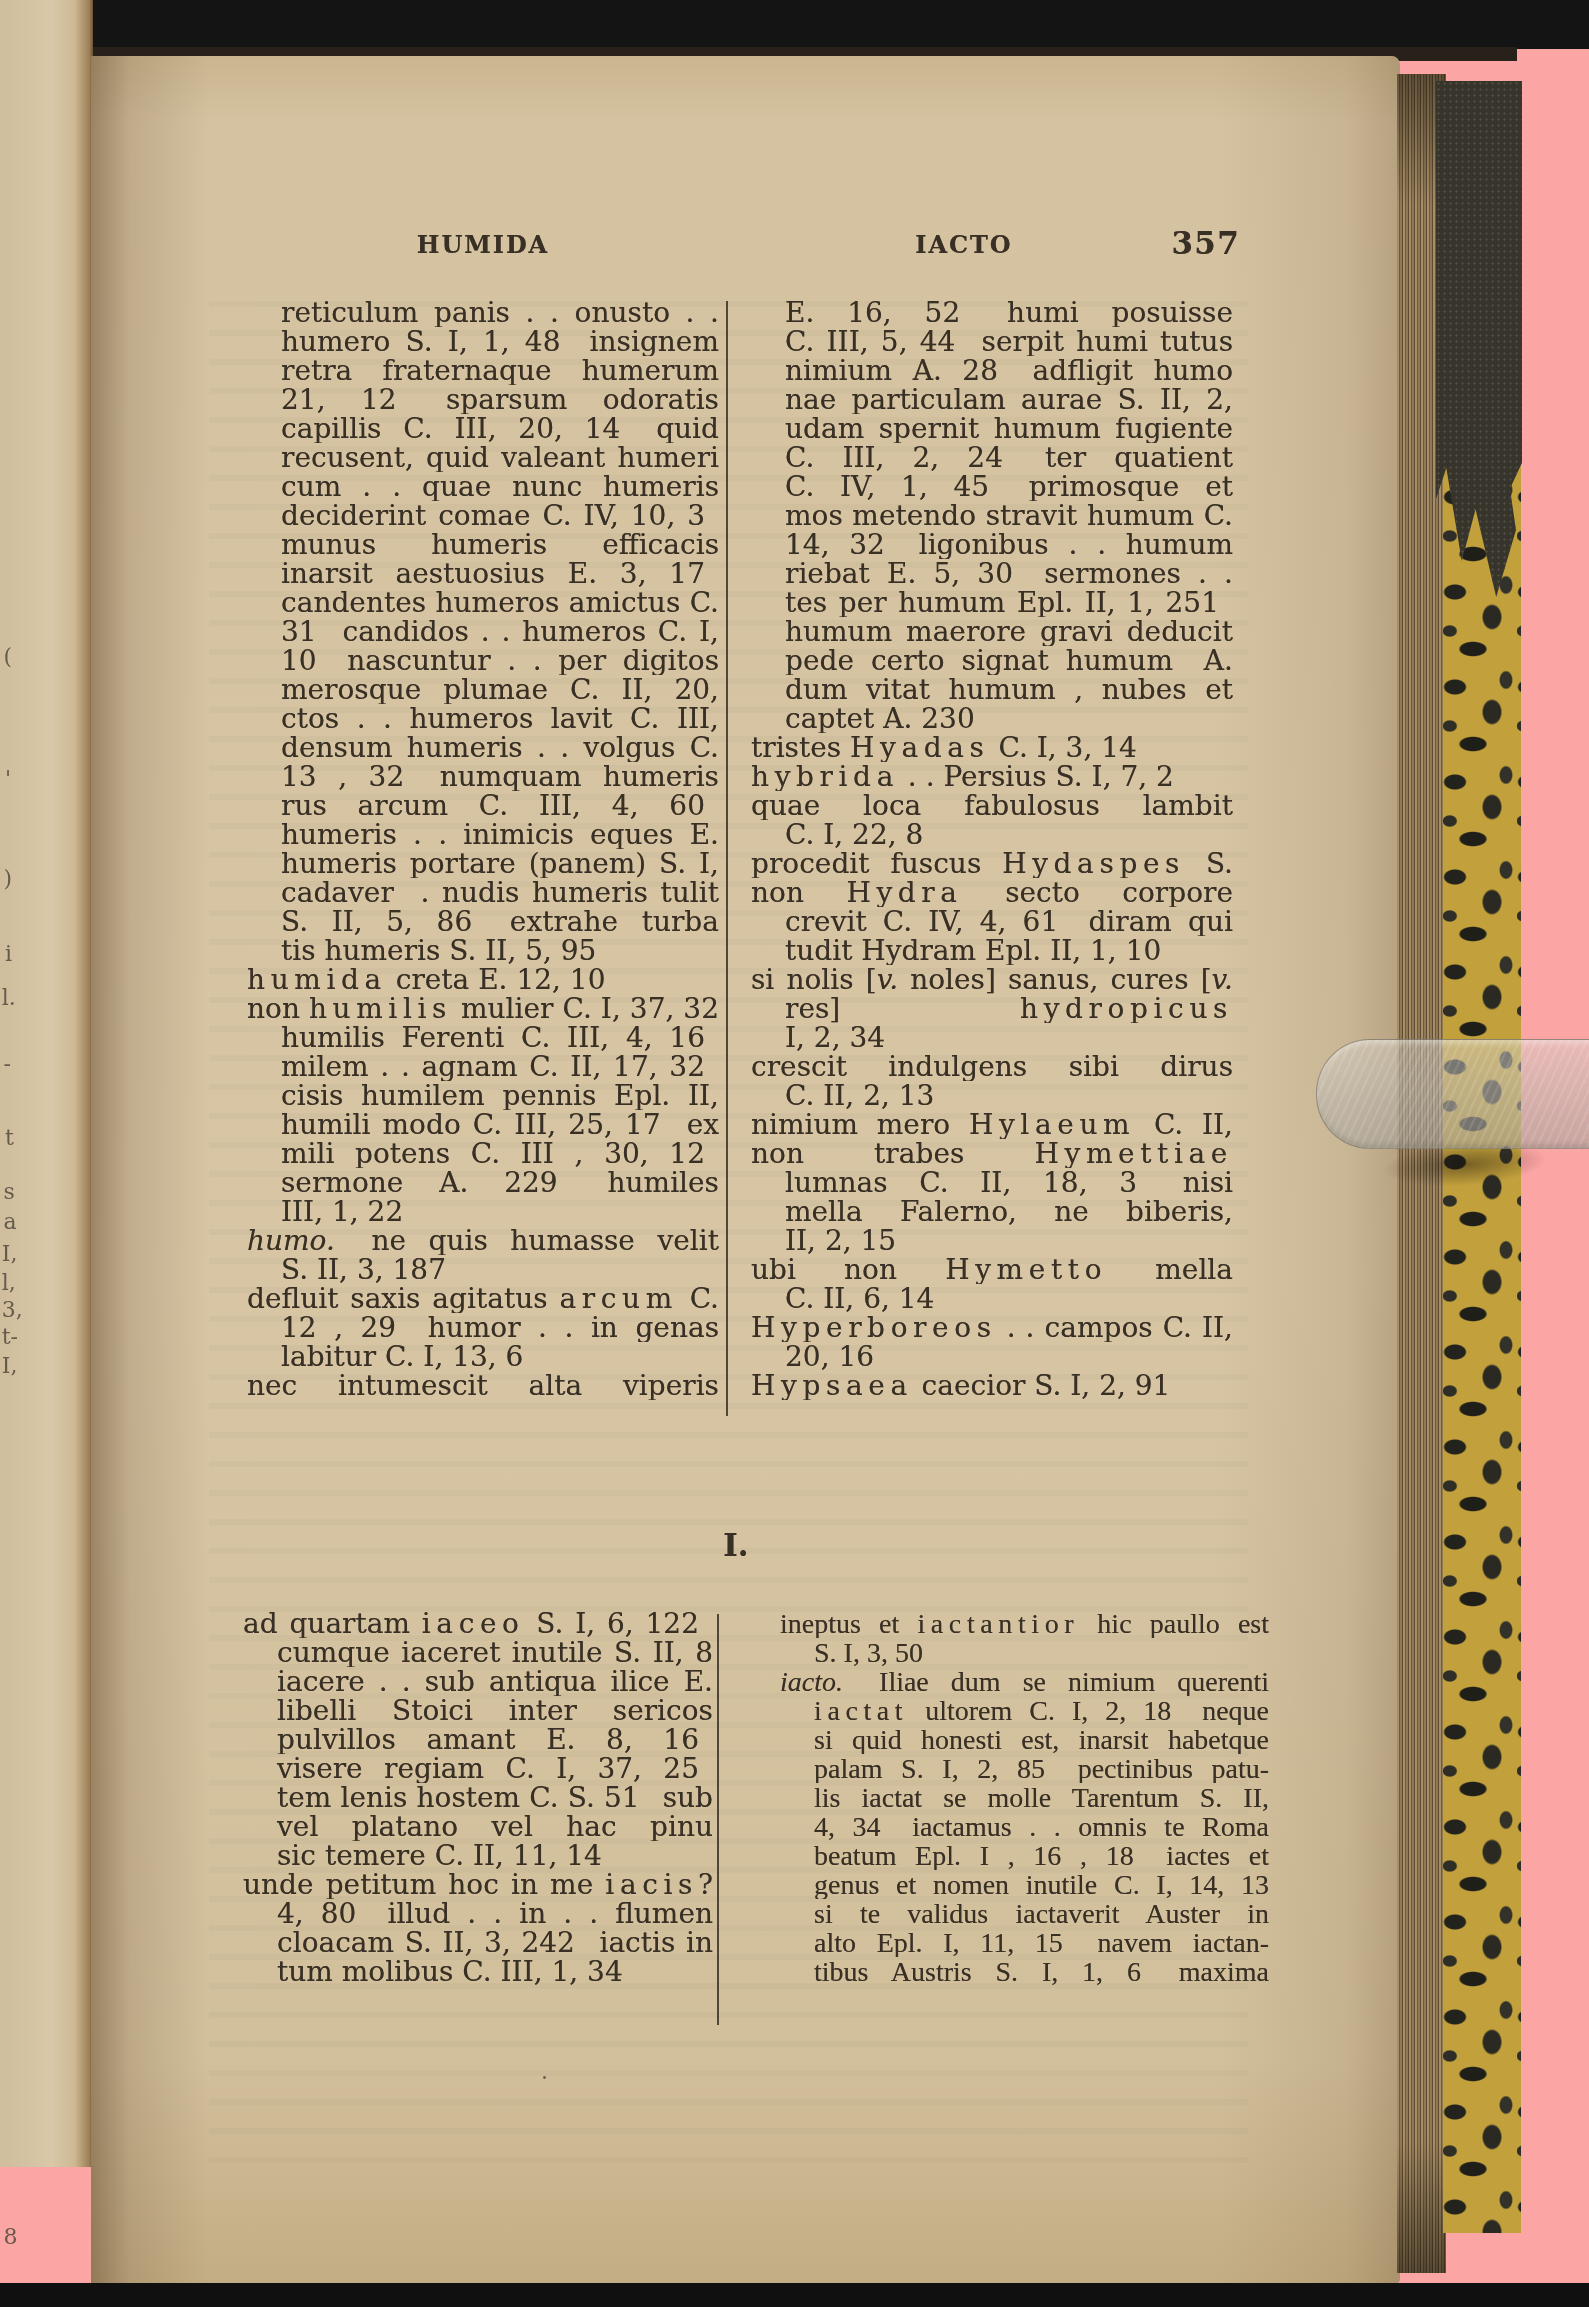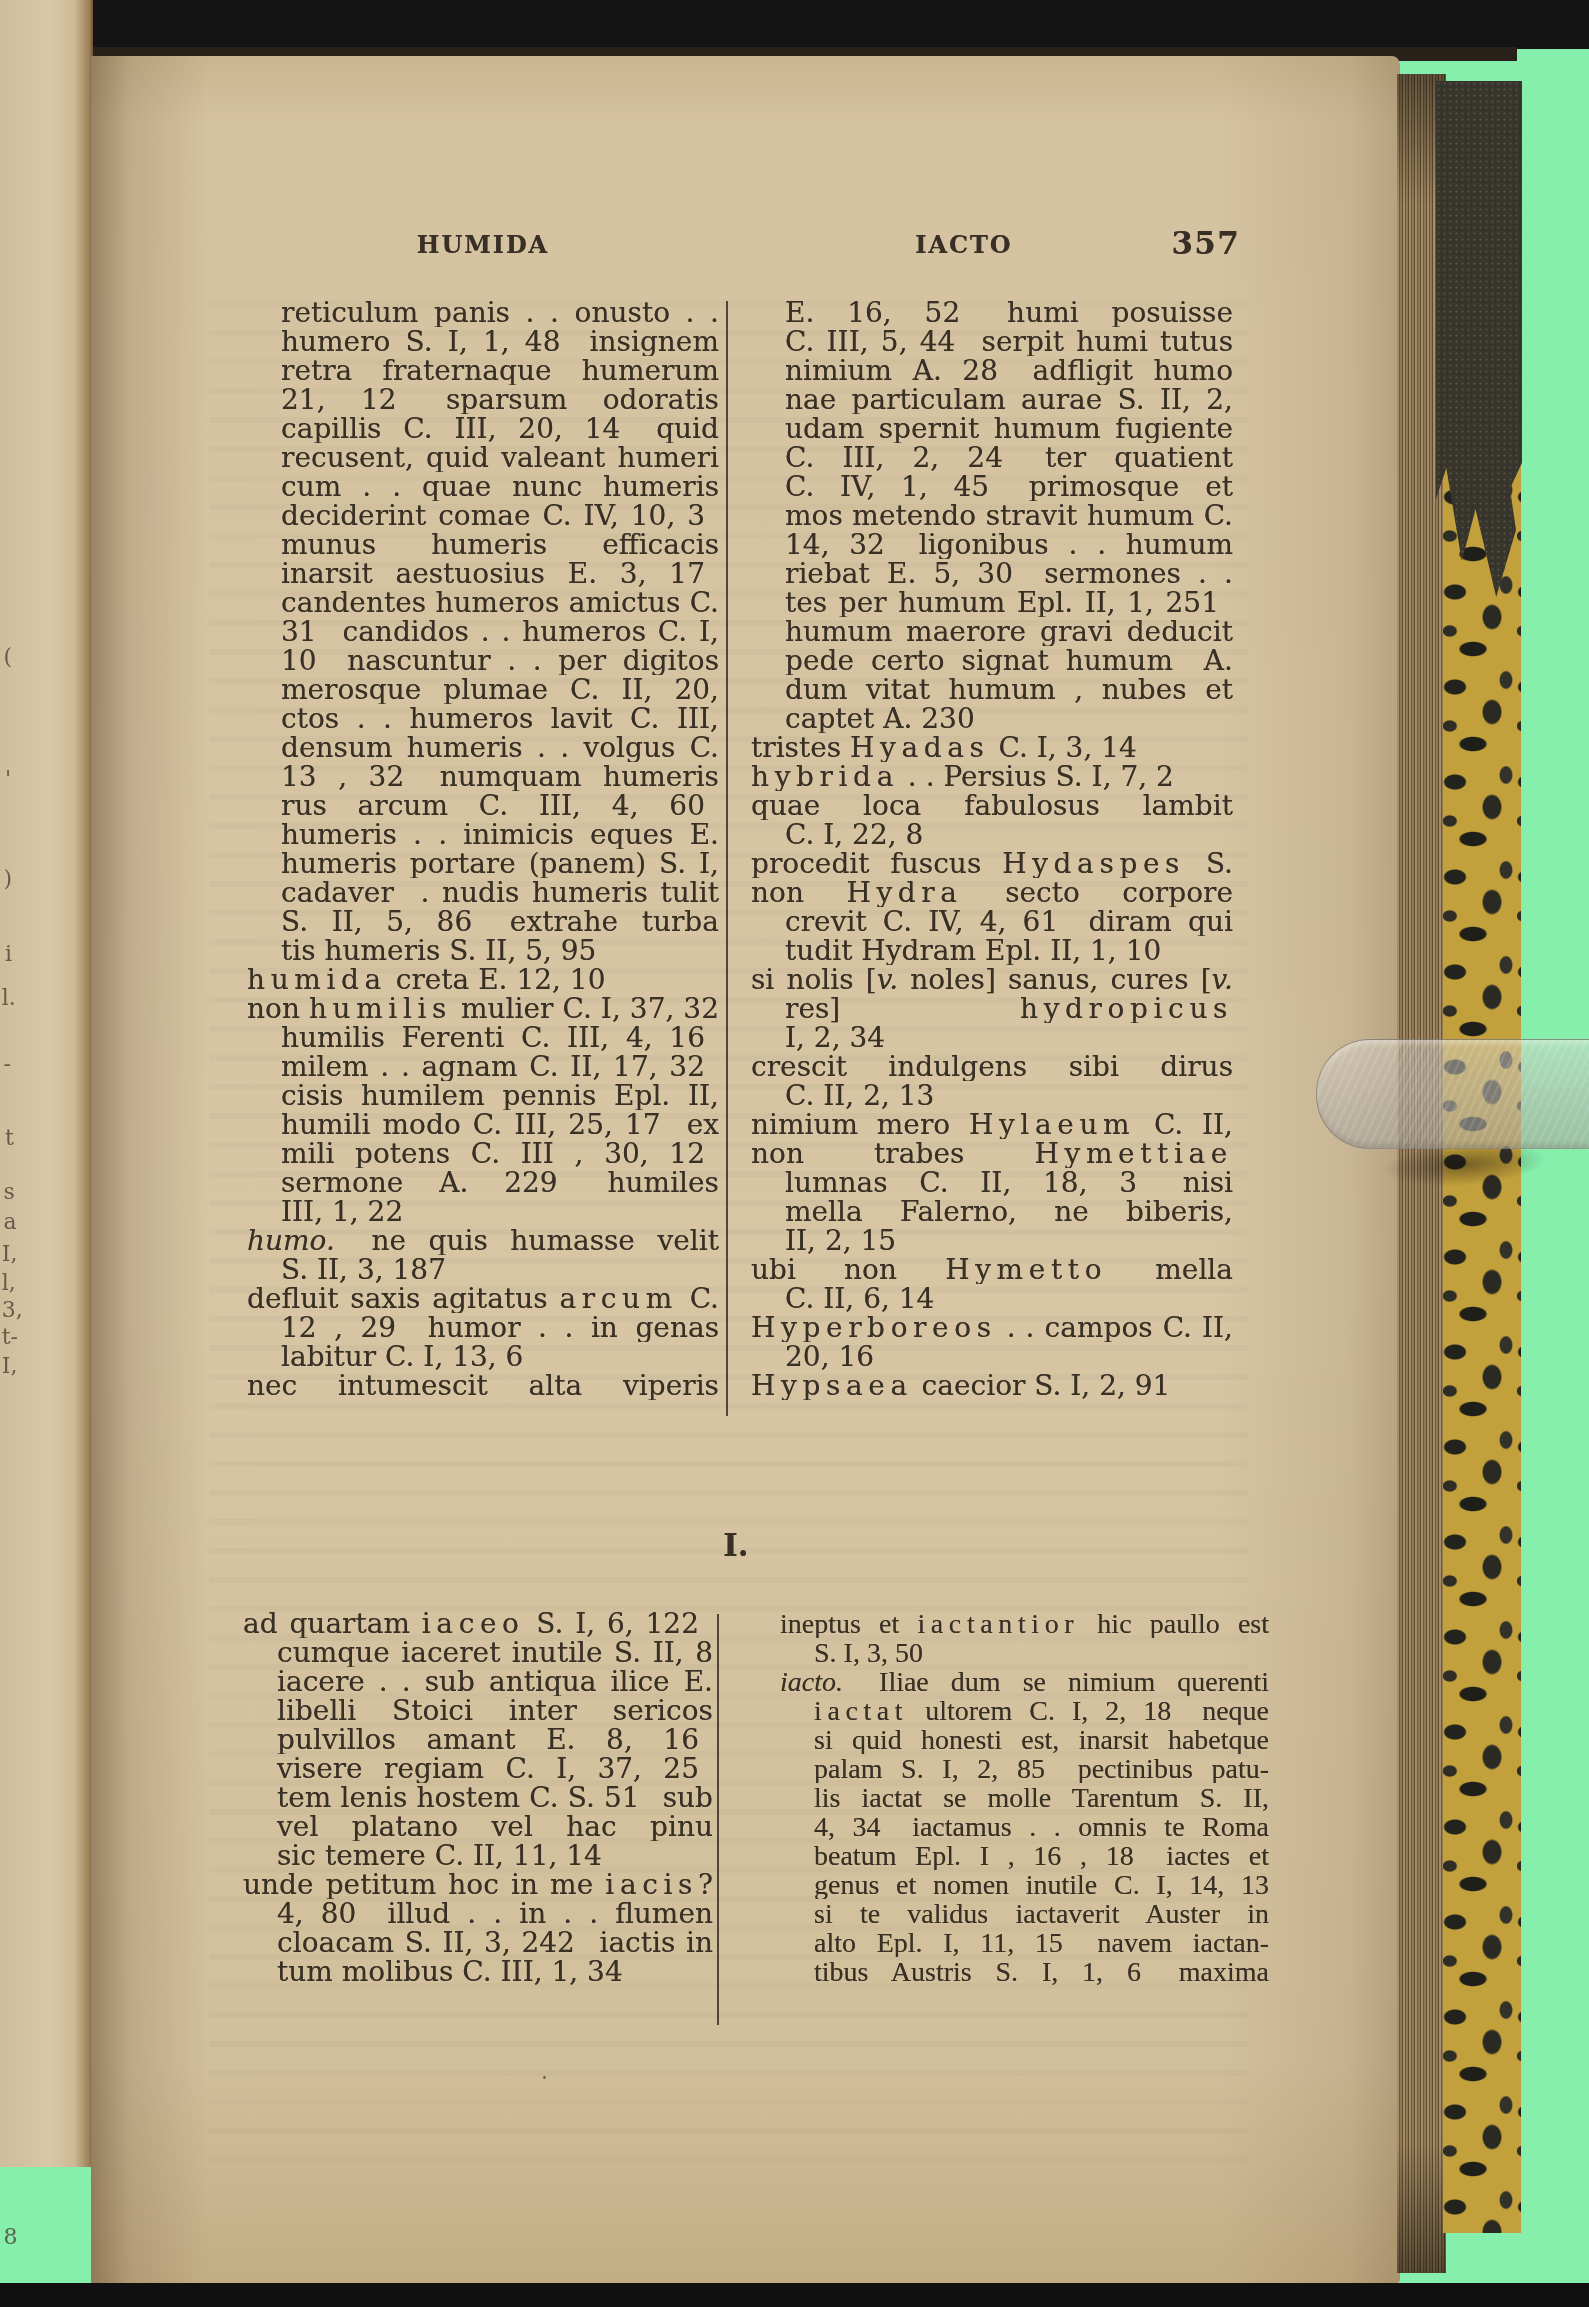--- a/index.html
+++ b/index.html
@@ -1,17 +1,17 @@
 <!DOCTYPE html>
 <html style="font-size:13.5px"><head>
 <meta charset="utf-8">
 <style>
   html,body{margin:0;padding:0;background:#131313;}
   #scene{position:relative;width:1590px;height:2307px;overflow:hidden;
-         background:#86efac;font-family:"DejaVu Serif",serif;}
+         background:#fca5a5;font-family:"DejaVu Serif",serif;}
 
   
   .facing-edge{position:absolute;left:0;top:150;width:93px;height:2167px;
     background:linear-gradient(90deg,#cfbd9c 0,#d8c8a8 55%,#cdb993 80%,#9d8057 96%,#6b5336 100%);}
   .book-top-edge{position:absolute;left:88px;top:47px;width:1429px;height:13.5px;background:#27211a;}
   .main-page{position:absolute;left:91px;top:56px;width:1309px;height:2228px;
     background:
       linear-gradient(180deg,#c9b58e 0,#d5c2a0 3%,#d7c5a4 55%,#d2bf9b 90%,#c3ad84 100%),
       #d5c2a0;
     border-radius:0 8.5px 5px 0;}

